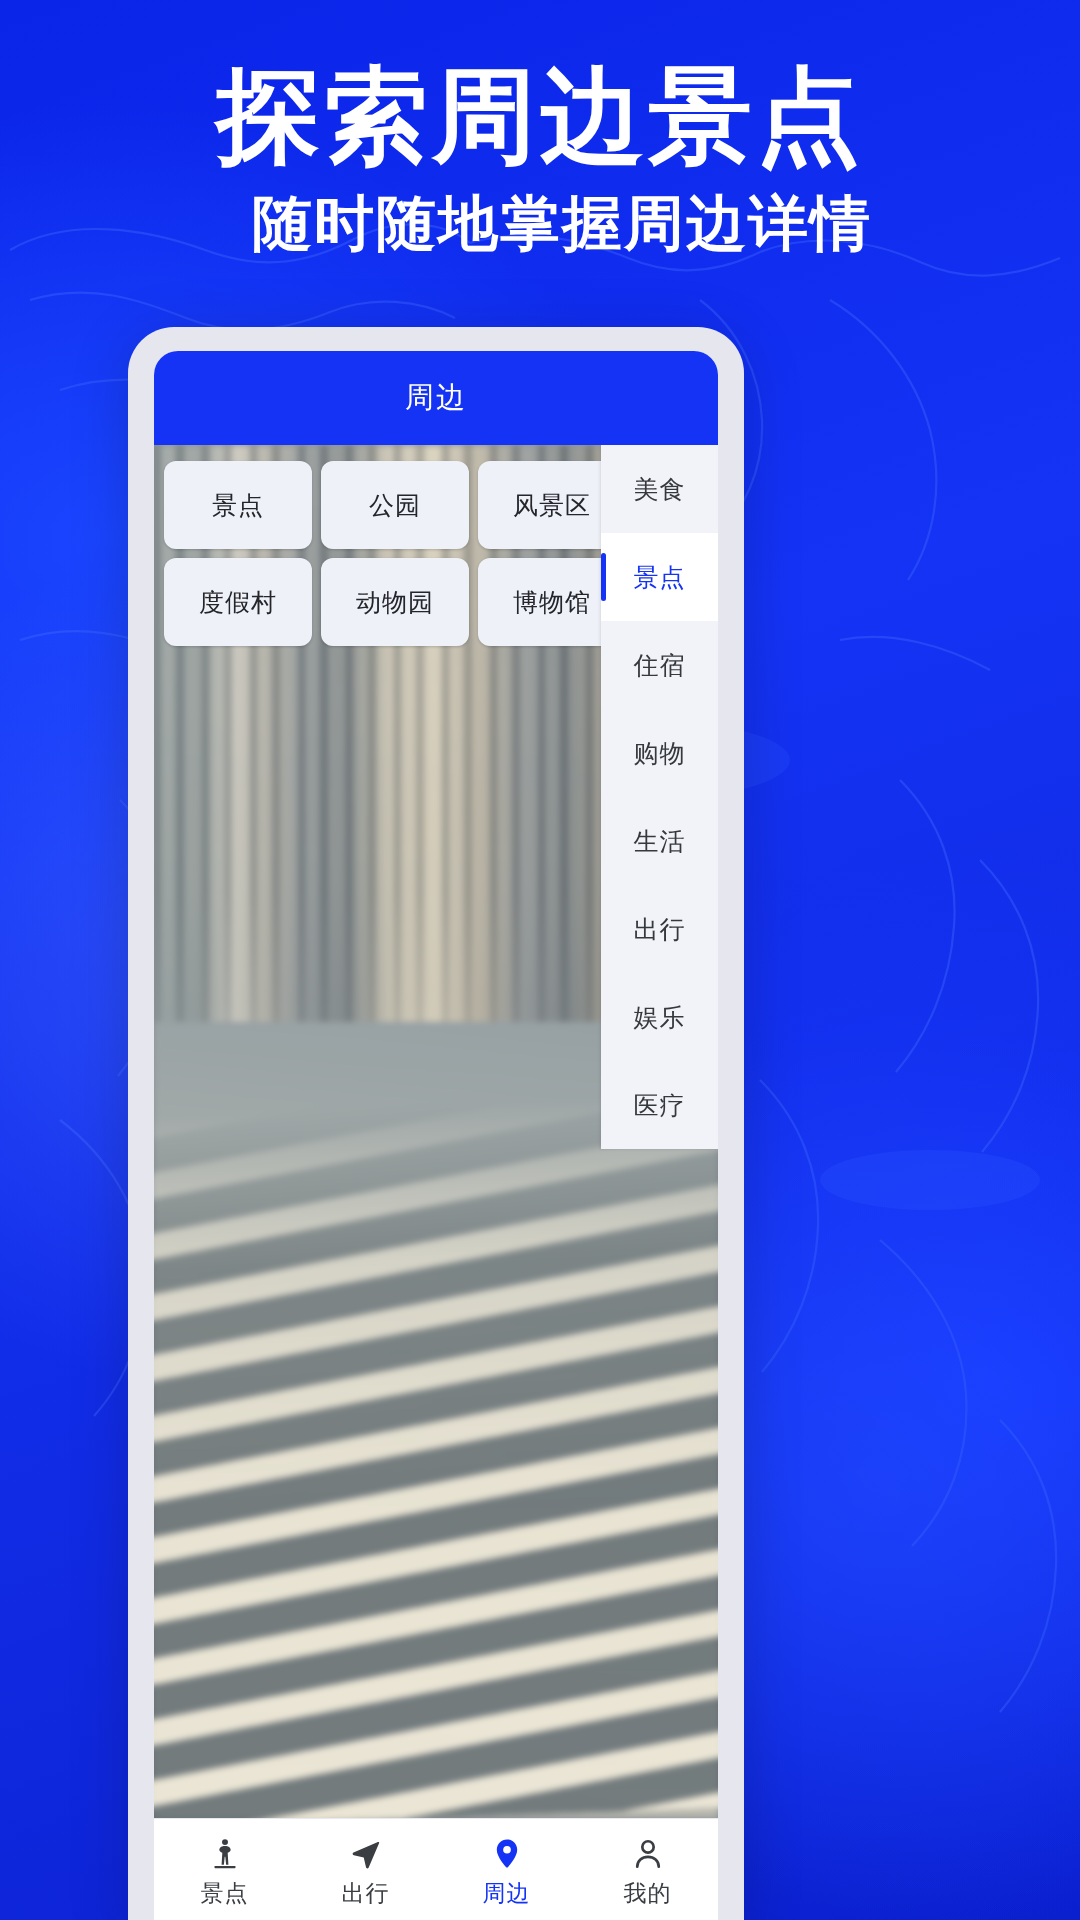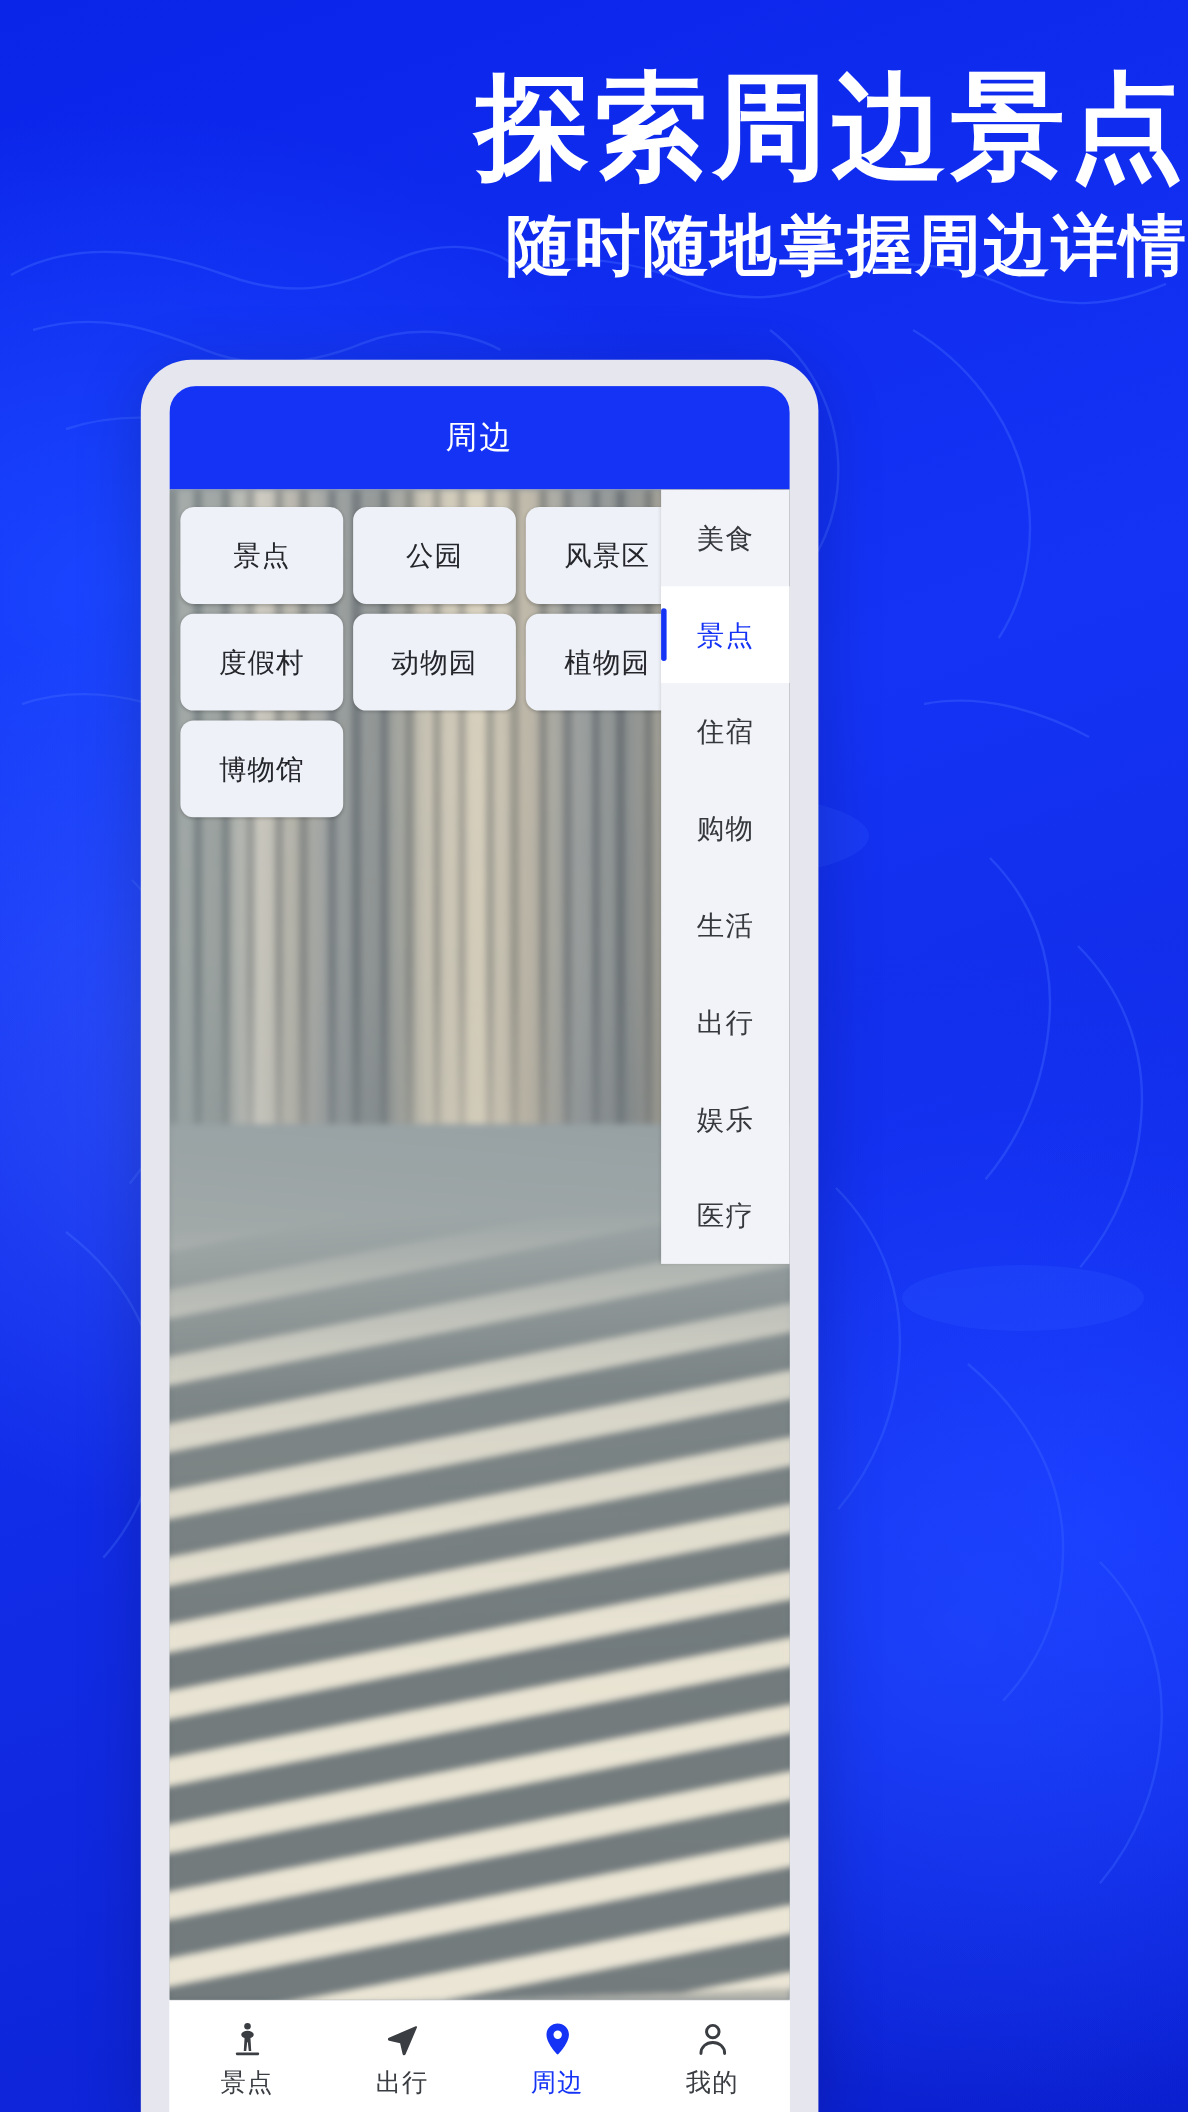--- a/index.html
+++ b/index.html
@@ -44,21 +44,21 @@
     width: 1000px; height: 1000px;
     background: radial-gradient(circle, rgba(40,85,255,0.40) 0%, rgba(40,85,255,0) 65%);
     pointer-events: none;
   }
 
   
   .headline-wrap {
     position: absolute;
     top: 58px;
     left: 0; right: 0;
-    text-align: right;
+    text-align: center;
     z-index: 5;
   }
   .headline {
     color: #ffffff;
     font-size: 104px;
     line-height: 1.12;
     font-weight: 700;
     letter-spacing: 4px;
     margin: 0;
     white-space: nowrap;
@@ -346,21 +346,20 @@
           <div class="crosswalk"></div>
           <div class="photo-veil"></div>
         </div>
 
         <div class="chips-grid">
           <div class="chip">景点</div>
           <div class="chip">公园</div>
           <div class="chip">风景区</div>
           <div class="chip">度假村</div>
           <div class="chip">动物园</div>
-          <div class="chip">植物园</div>
           <div class="chip">博物馆</div>
         </div>
 
         <div class="cat-sidebar">
           <div class="cat-item">美食</div>
           <div class="cat-item active">景点</div>
           <div class="cat-item">住宿</div>
           <div class="cat-item">购物</div>
           <div class="cat-item">生活</div>
           <div class="cat-item">出行</div>

